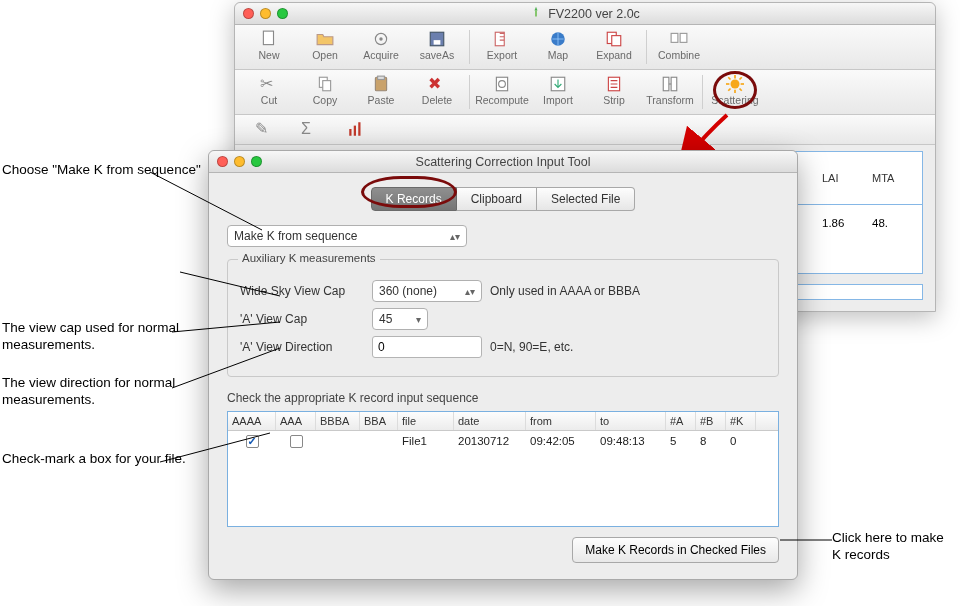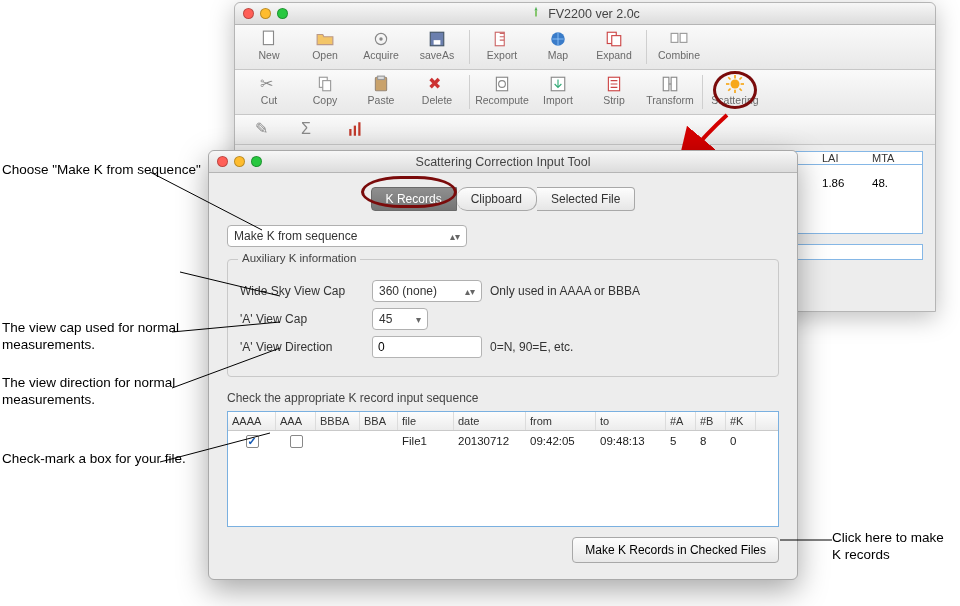--- a/index.html
+++ b/index.html
@@ -26,31 +26,31 @@
   .toolbar2 { background: linear-gradient(#fafafa,#e8e8e8); border-bottom: 1px solid #c7c7c7; padding: 4px 6px; }
 
   
   .tbtn.highlighted { position: relative; }
   .ring { position:absolute; width:44px; height:38px; border:3px solid #7a0b0b; border-radius:50%; left:6px; top:-3px; pointer-events:none; }
 
   
   .arrow-svg { position:absolute; left:667px; top:113px; pointer-events:none; }
 
   .docarea { background:#ededed; padding:6px 12px; height:120px; }
-  .grid-head { display:flex; gap:10px; font-size:11px; color:#333; border:1px solid #85b7e6; background:#fff; padding:0 6px; border-bottom:none; }
+  .grid-head { display:flex; gap:10px; font-size:11px; color:#333; border:1px solid #85b7e6; background:#fff; padding:20px 6px; border-bottom:none; }
   .grid-body { border:1px solid #85b7e6; background:#fff; height:70px; padding:12px 6px; font-size:11.5px; }
 
   
   .dlgwin { position:absolute; left:208px; top:150px; width:590px; height:430px; background:#ededed; border:1px solid #a9a9a9; border-radius:6px; box-shadow:0 10px 30px rgba(0,0,0,.35); }
   .dlg-body { padding:14px 18px; }
   .tabs { display:flex; justify-content:center; gap:0; margin-bottom:14px; }
   .tab { background:linear-gradient(#fdfdfd,#e6e6e6); border:1px solid #a8a8a8; padding:4px 14px; font-size:12px; color:#333; cursor:pointer; }
   .tab:first-child { border-radius:4px 0 0 4px; }
   .tab:last-child  { border-radius:0 4px 4px 0; border-left:none; }
-  .tab:nth-child(2){ border-left:none;border-radius:10px; }
+  .tab:nth-child(2){ border-left:none; }
   .tab.active { background:linear-gradient(#8f8f8f,#757575); color:#fff; border-color:#6a6a6a;text-align:right; }
   .tab-ring { position:absolute; border:3px solid #7a0b0b; border-radius:50%/60%; width:96px; height:32px; left:152px; top:25px; pointer-events:none; }
 
   .sel { display:inline-flex; align-items:center; background:#fff; border:1px solid #b0b0b0; border-radius:4px; padding:3px 6px; font-size:12px; color:#333; gap:6px; }
   .sel .chev { font-size:10px; color:#666; }
 
   .groupbox { border:1px solid #c9c9c9; border-radius:4px; padding:14px 12px 12px; margin-top:12px; position:relative; background:#ededed; }
   .groupbox > .legend { position:absolute; top:-8px; left:10px; background:#ededed; padding:0 4px; font-size:11.5px; color:#444; }
   .line { display:flex; align-items:center; gap:8px; margin:6px 0; font-size:12px; color:#333; }
   .label { min-width:124px; }
@@ -335,21 +335,21 @@
       <div class="tab">Selected File</div>
     </div>
     <div class="tab-ring"></div>
 
     <div class="sel" style="width:240px; justify-content:space-between;">
       <span>Make K from sequence</span>
       <span class="chev">▴▾</span>
     </div>
 
     <div class="groupbox">
-      <div class="legend">Auxiliary K information</div>
+      <div class="legend">Auxiliary K measurements</div>
       <div class="line">
         <span class="label">Wide Sky View Cap</span>
         <div class="sel" style="width:110px; justify-content:space-between;">
           <span>360 (none)</span>
               <span class="chev">▴▾</span>
         </div>
         <span>Only used in AAAA or BBBA</span>
       </div>
       <div class="line">
         <span class="label">'A' View Cap</span>

